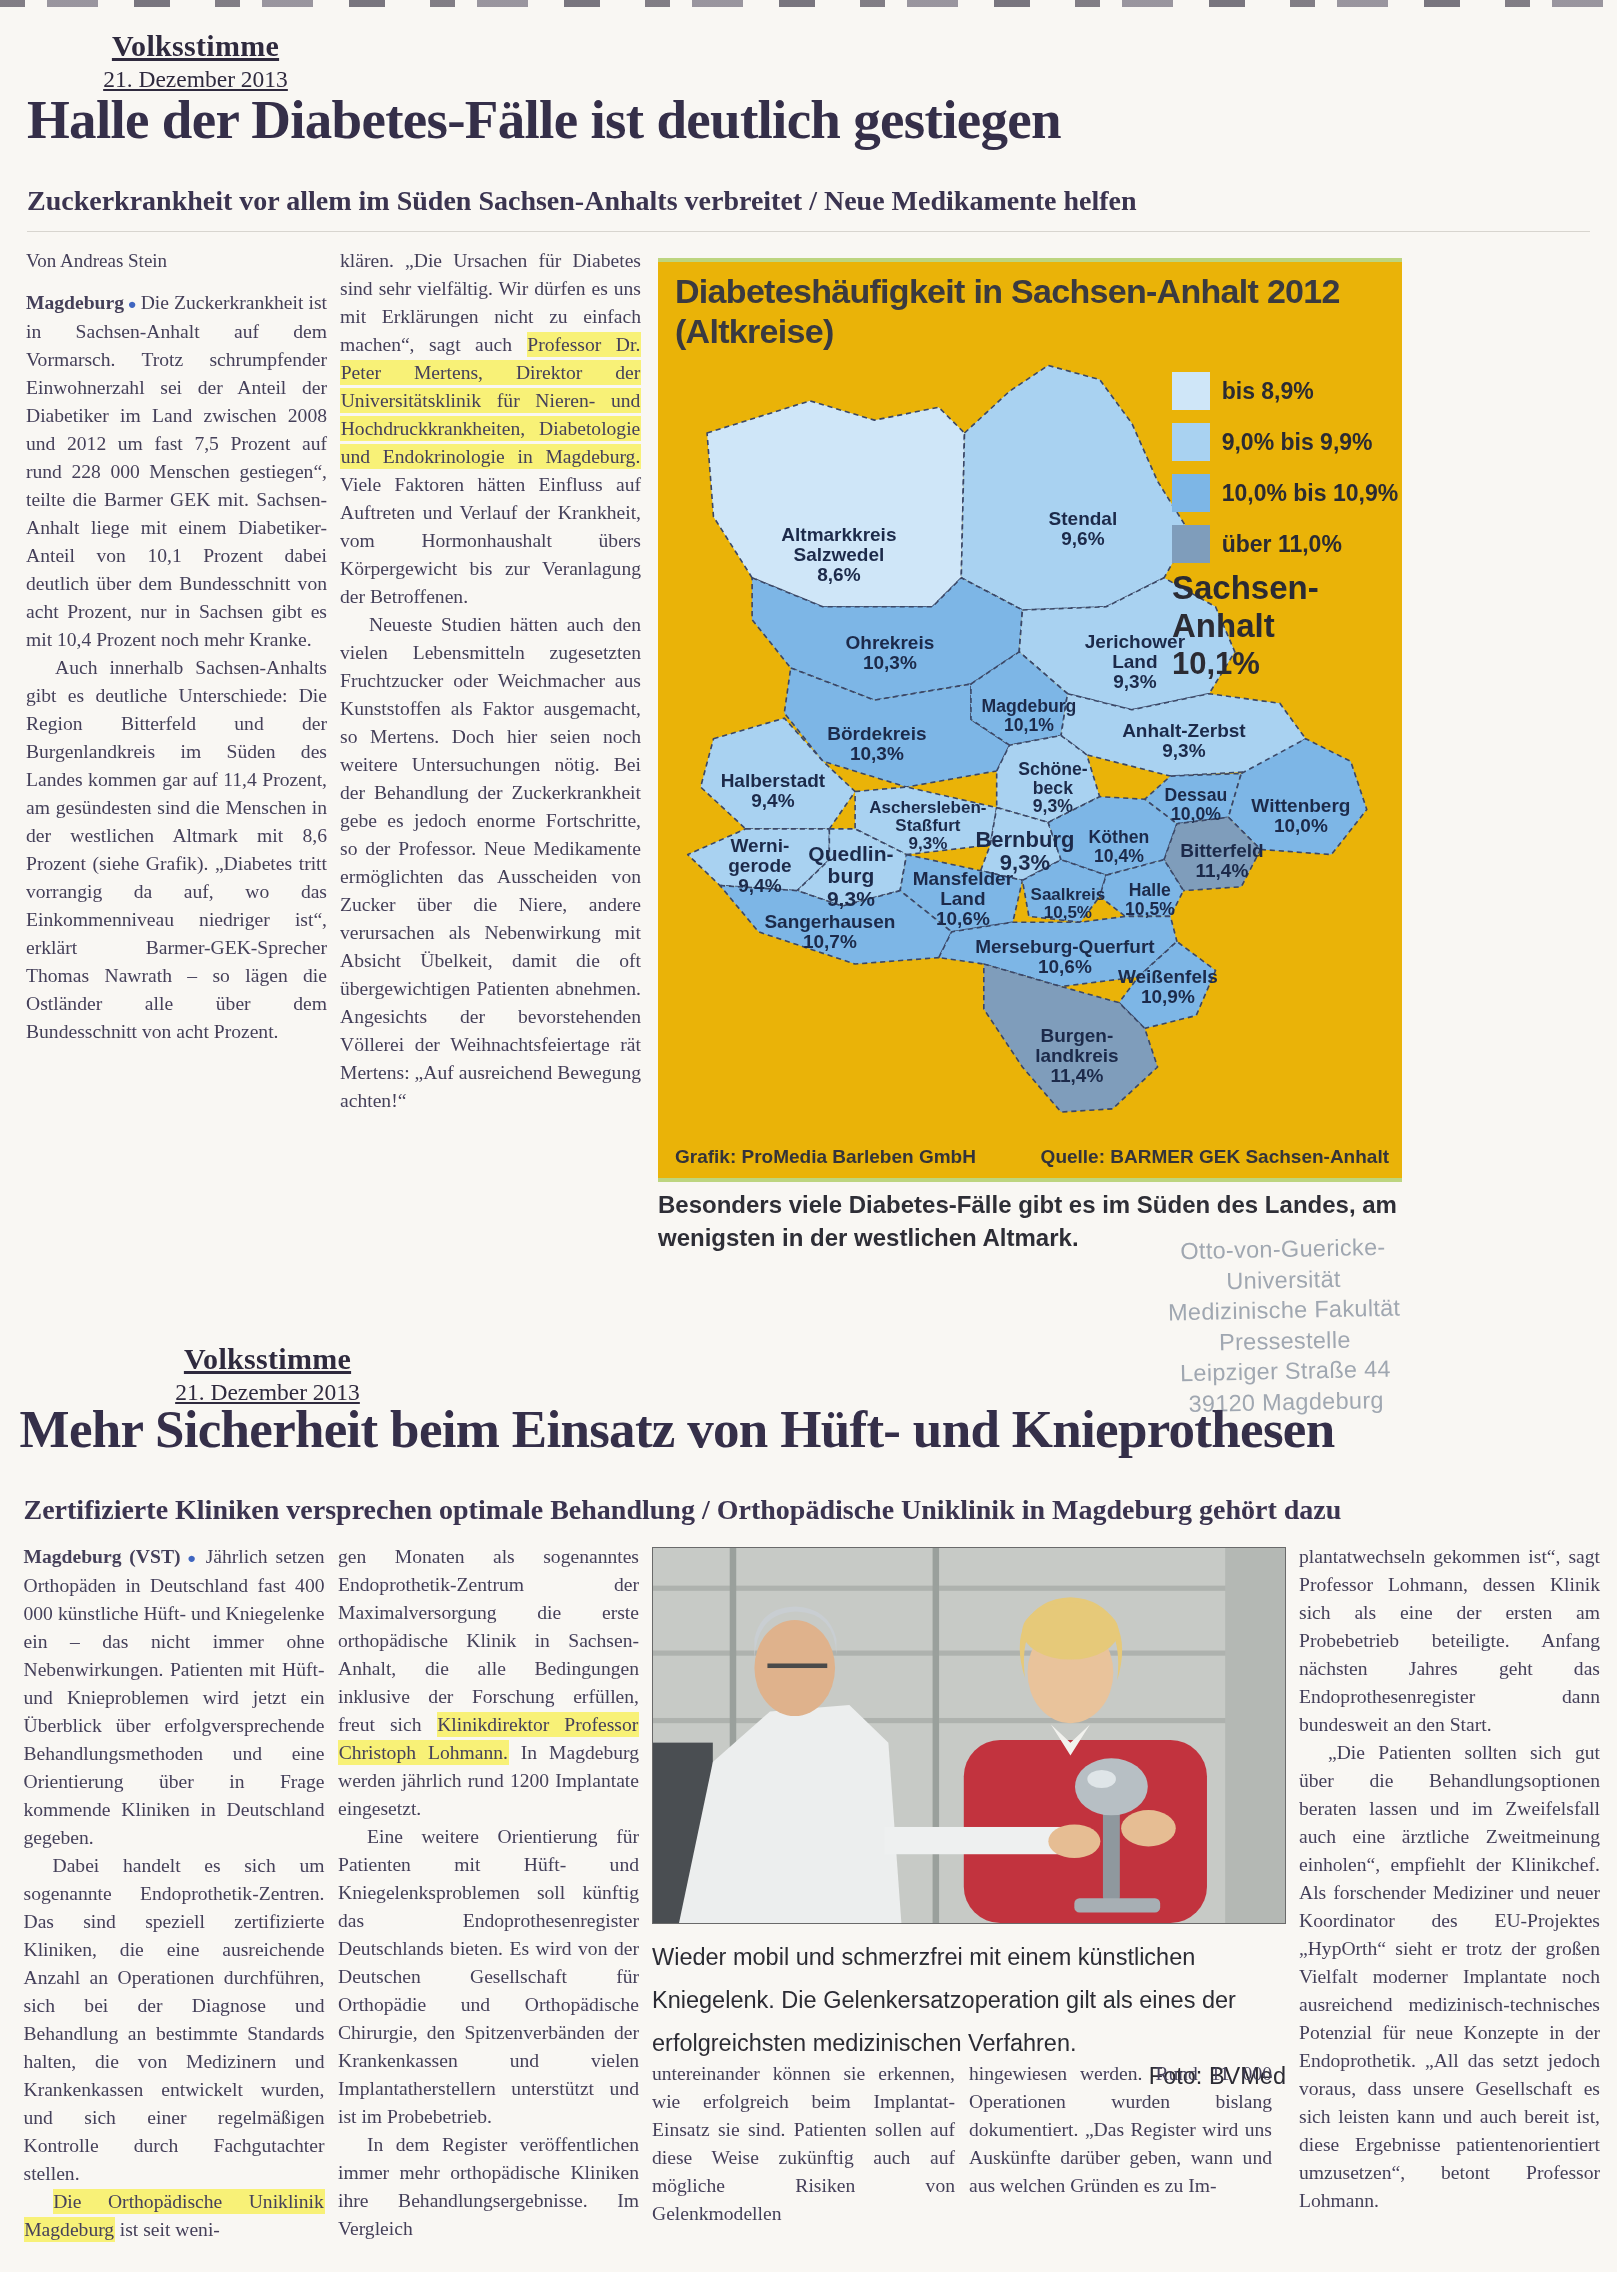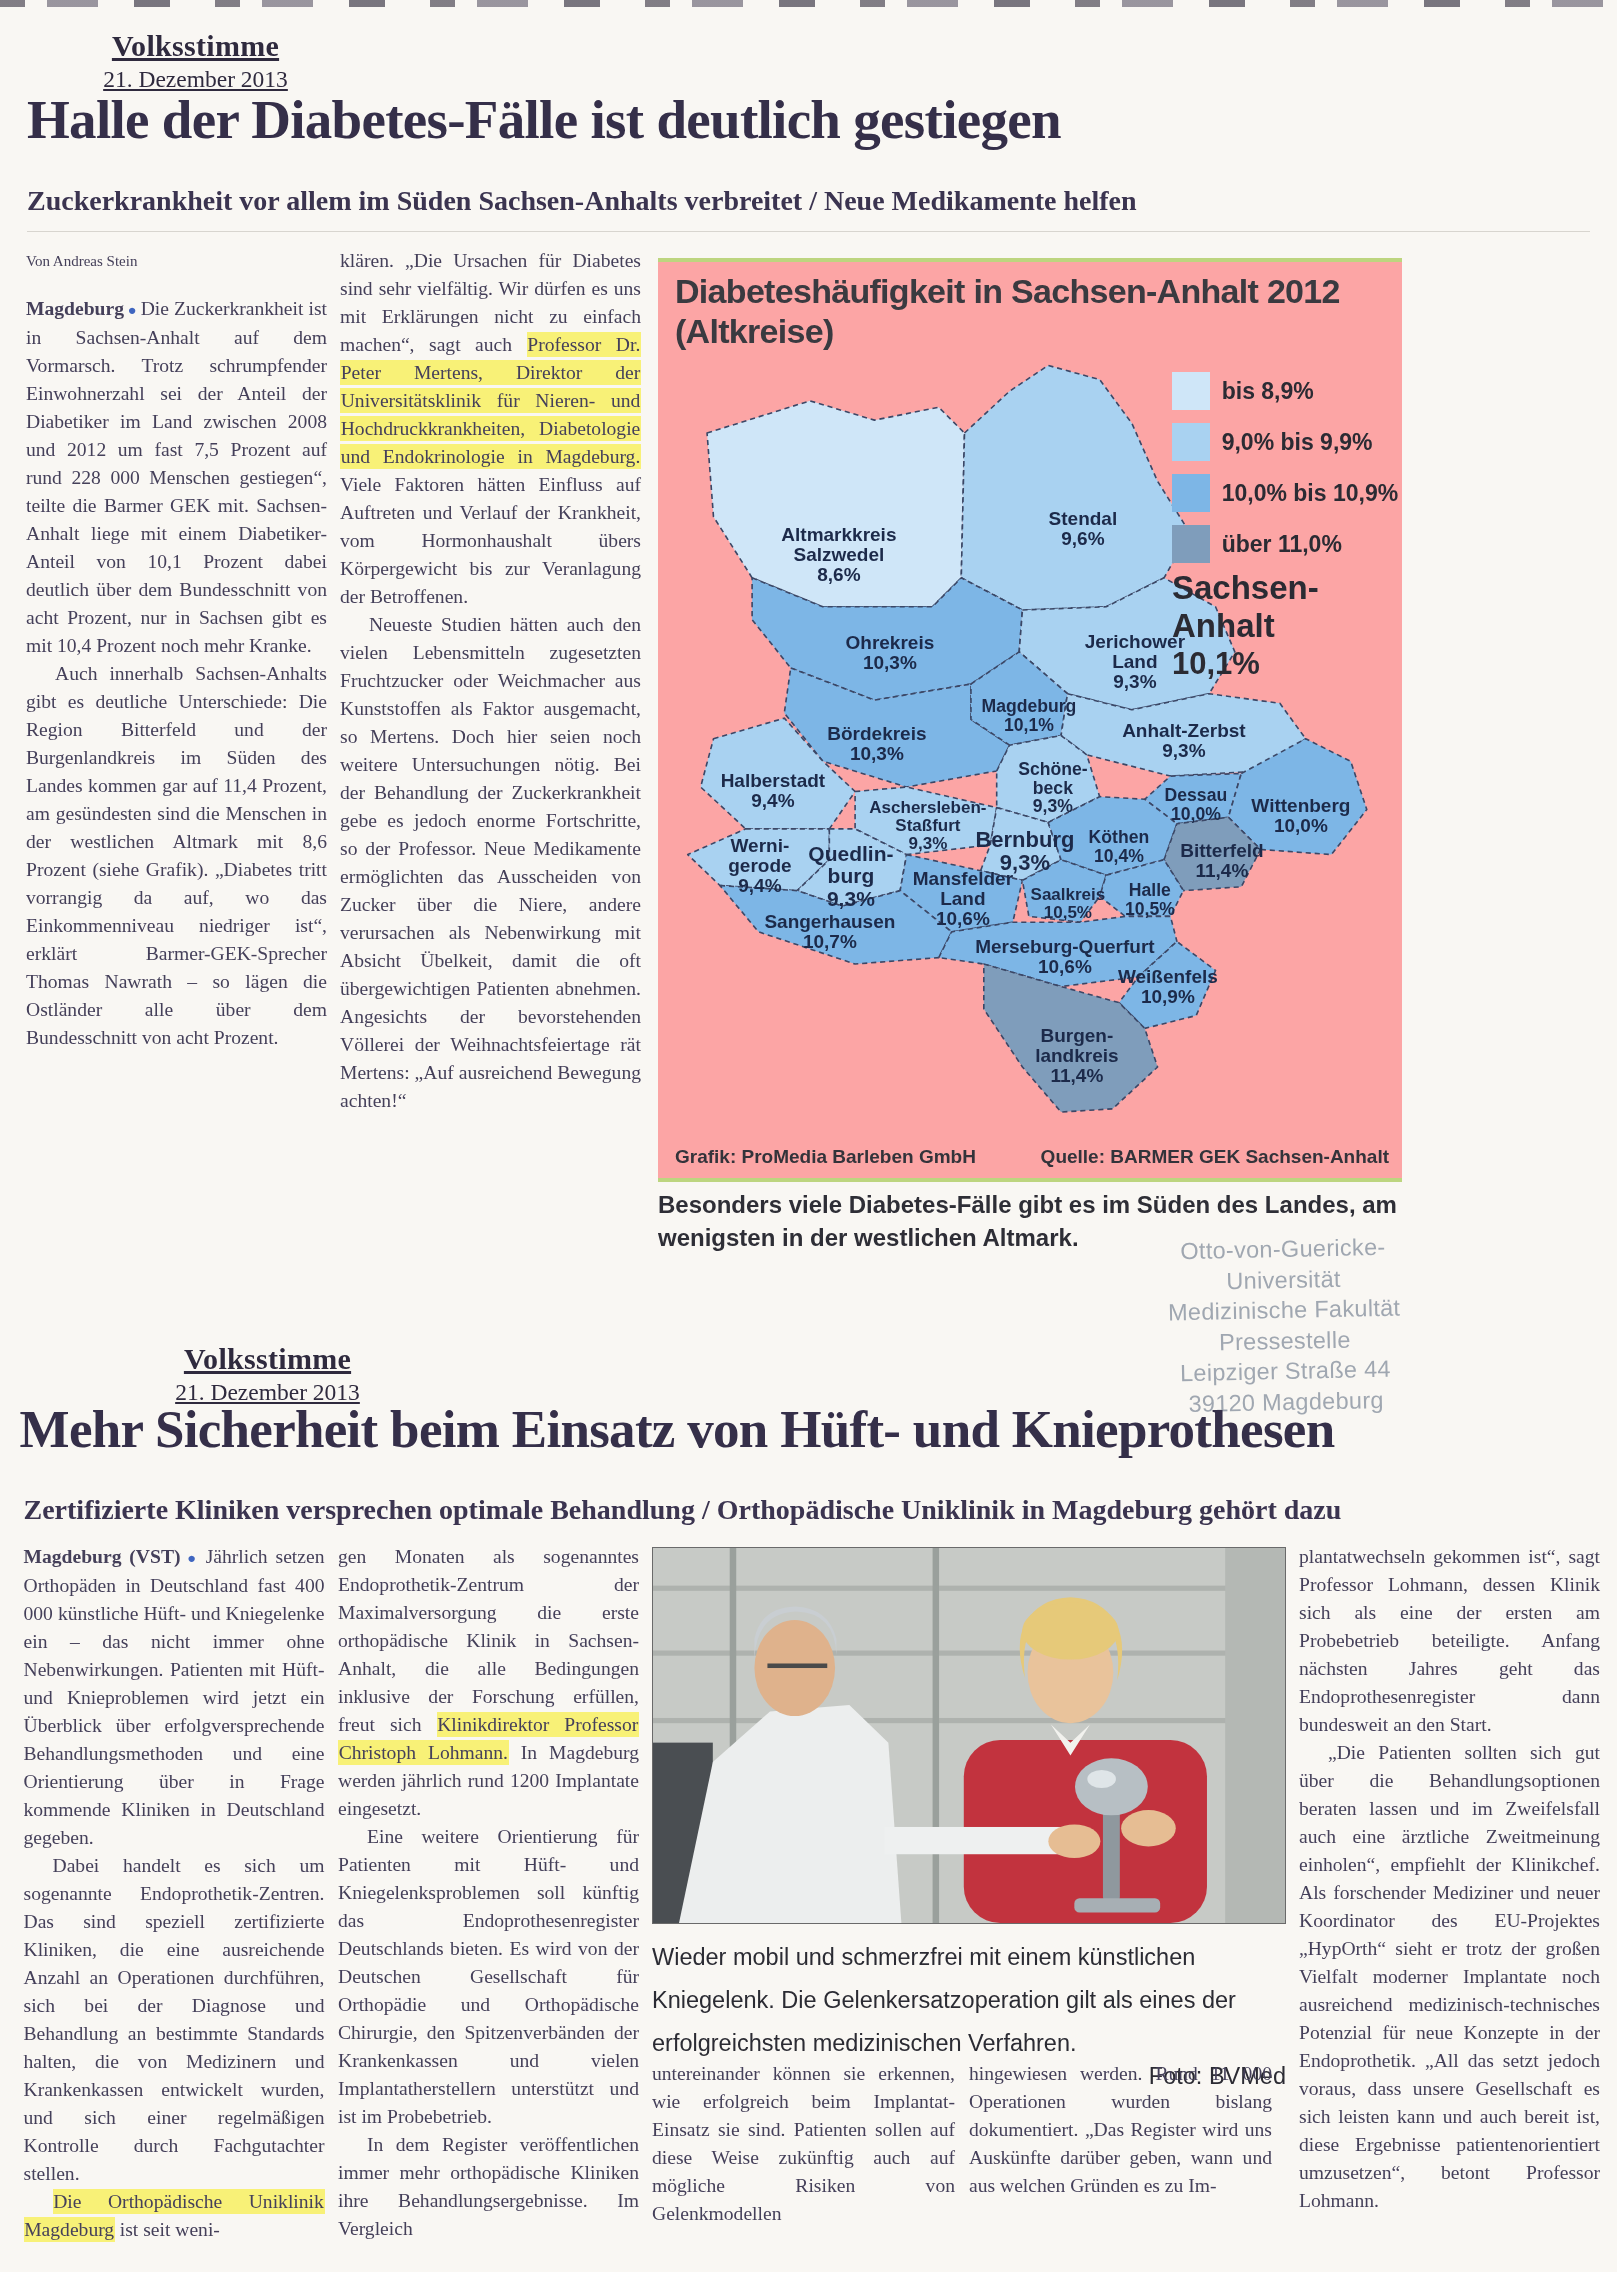--- a/index.html
+++ b/index.html
@@ -17,27 +17,27 @@
   .masthead .paper{font-size:30px;font-weight:700;letter-spacing:0.3px;}
   .masthead .date{font-size:23.5px;margin-top:2.6px;}
   
   .headline{position:absolute;font-weight:700;color:#352f49;letter-spacing:-0.7px;line-height:1.05;}
   .subhead{position:absolute;font-weight:600;color:#3b3450;}
   .rule{position:absolute;height:1.3px;background:#d8d5cf;}
   
   .col{position:absolute;font-size:19.6px;line-height:28px;text-align:justify;color:#45405a;}
   .col p{margin:0;text-align:justify;}
   .col p + p{text-indent:29px;}
-  .byline{font-size:15px;margin:0 0 20px 0;}
+  .byline{font-size:19px;margin:0 0 14px 0;}
   .b{font-weight:700;}
   .c-blue{color:#4066c0;font-size:.75em;}
   .hl{background:rgba(246,238,70,.72);padding:2px 0.7px;-webkit-box-decoration-break:clone;box-decoration-break:clone;}
   
   .map-panel{position:absolute;left:658px;top:258px;width:744px;height:916px;
-    background:#fca5a5;border-top:4.6px solid #bdd57f;border-bottom:4.6px solid #bdd57f;text-decoration:underline;}
+    background:#eab308;border-top:4.6px solid #bdd57f;border-bottom:4.6px solid #bdd57f;text-decoration:underline;}
   .map-title{position:absolute;left:17px;top:9px;font-family:"Liberation Sans",sans-serif;
     font-weight:700;font-size:34px;line-height:40px;color:#3a3a40;letter-spacing:-0.7px;}
   .map-svg{position:absolute;left:3.9px;top:97px;width:708px;height:780px;}
   .map-labels{position:absolute;left:3.9px;top:97px;width:708px;height:780px;pointer-events:none;}
   .rlabel{position:absolute;transform:translate(-50%,-50%);text-align:center;
     font-family:"Liberation Sans",sans-serif;font-weight:700;font-size:19px;line-height:1.06;color:#1c2a4a;white-space:nowrap;}
   .legend{position:absolute;left:514px;top:110px;width:228px;}
   .lg-item{display:flex;align-items:center;height:38px;margin-bottom:13px;}
   .lg-swatch{width:38px;height:38px;flex:0 0 38px;margin-right:11.7px;}
   .lg-label{font-family:"Liberation Sans",sans-serif;font-weight:700;font-size:23px;color:#2b2b33;white-space:nowrap;}

